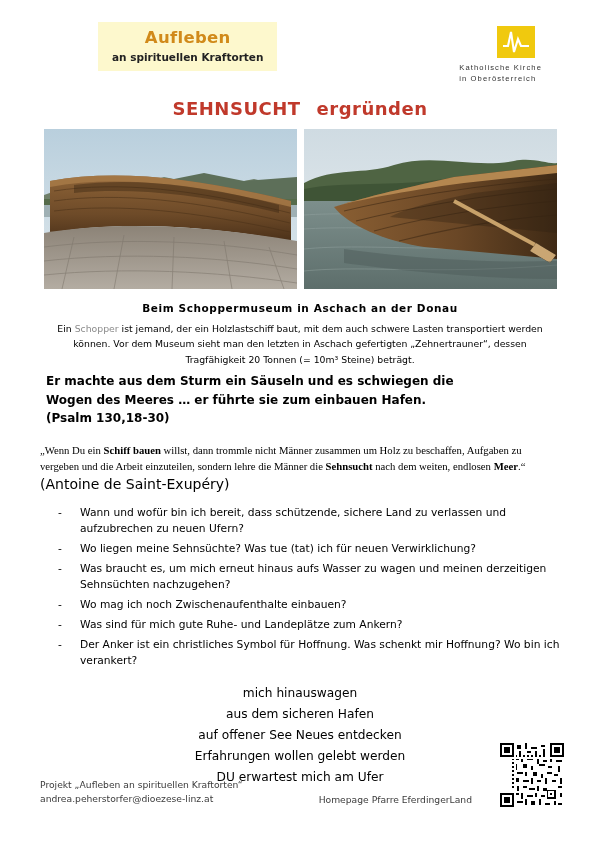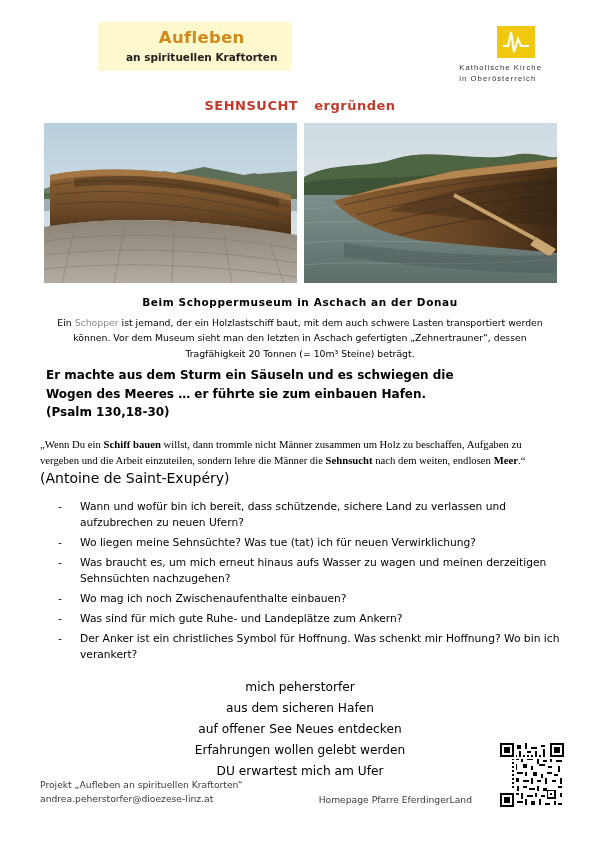--- a/index.html
+++ b/index.html
@@ -25,21 +25,21 @@
 
   
   .header {
     display: flex;
     align-items: flex-start;
     justify-content: space-between;
     padding-top: 22px;
   }
   .logo-box {
     background: #fdf8cd;
-    padding: 6px 14px 8px 28px;
+    padding: 6px 14px 8px 14px;
     text-align: center;
     margin-left: 58px;
   }
   .logo-title {
     font-family: "DejaVu Sans", sans-serif;
     font-size: 16.5px;
     font-weight: bold;
     color: #d18a1a;
     letter-spacing: 0.3px;
     line-height: 1.25;
@@ -69,21 +69,21 @@
     color: #333;
     letter-spacing: 1.1px;
     line-height: 1.45;
     margin-top: 4px;
   }
 
   
   .main-title {
     text-align: center;
     font-family: "DejaVu Sans", sans-serif;
-    font-size: 13px;
+    font-size: 18px;
     font-weight: bold;
     color: #c0392b;
     margin-top: 14px;
     letter-spacing: 0.5px;
   }
   .main-title .gap { display:inline-block; width: 16px; }
 
   
   .photos {
     display: flex;
@@ -342,21 +342,21 @@
   <ul class="qlist">
     <li><span class="dash">-</span><span>Wann und wofür bin ich bereit, dass schützende, sichere Land zu verlassen und aufzubrechen zu neuen Ufern?</span></li>
     <li><span class="dash">-</span><span>Wo liegen meine Sehnsüchte? Was tue (tat) ich für neuen Verwirklichung?</span></li>
     <li><span class="dash">-</span><span>Was braucht es, um mich erneut hinaus aufs Wasser zu wagen und meinen derzeitigen Sehnsüchten nachzugehen?</span></li>
     <li><span class="dash">-</span><span>Wo mag ich noch Zwischenaufenthalte einbauen?</span></li>
     <li><span class="dash">-</span><span>Was sind für mich gute Ruhe- und Landeplätze zum Ankern?</span></li>
     <li><span class="dash">-</span><span>Der Anker ist ein christliches Symbol für Hoffnung. Was schenkt mir Hoffnung? Wo bin ich verankert?</span></li>
   </ul>
 
   <div class="closing">
-    <div>mich peherstorfer</div>
+    <div>mich hinauswagen</div>
     <div>aus dem sicheren Hafen</div>
     <div>auf offener See Neues entdecken</div>
     <div>Erfahrungen wollen gelebt werden</div>
     <div>DU erwartest mich am Ufer</div>
   </div>
 
   <div class="footer">
     <div class="left">
       <div>Projekt „Aufleben an spirituellen Kraftorten“</div>
       <div>andrea.peherstorfer@dioezese-linz.at</div>

